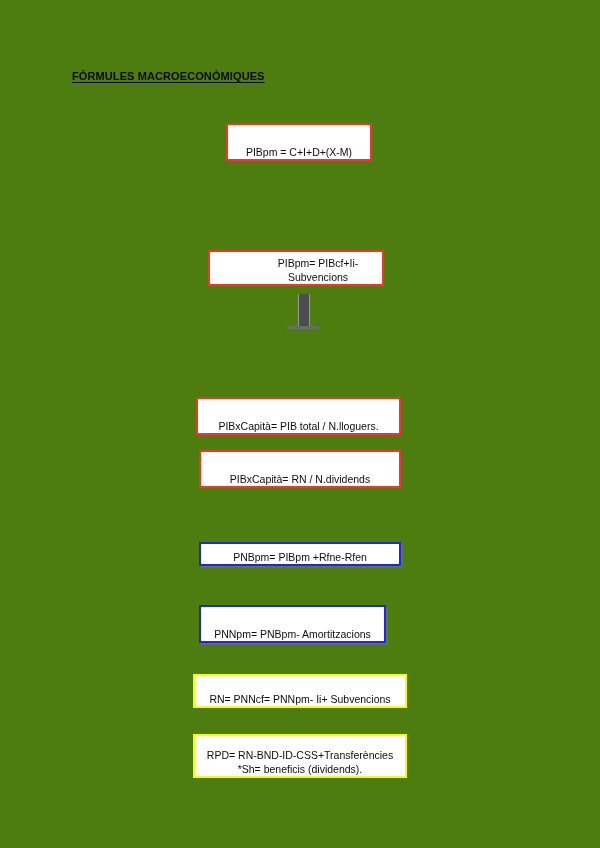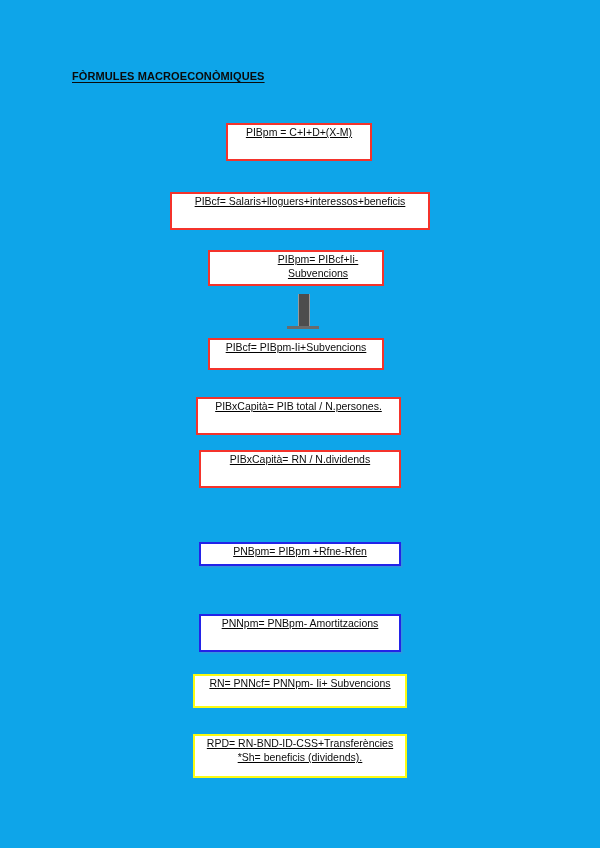--- a/index.html
+++ b/index.html
@@ -12,21 +12,21 @@
     height: 848px;
     position: relative;
     font-family: "Liberation Sans", sans-serif;
     -webkit-font-smoothing: antialiased;
   }
 
   .page {
     position: relative;
     width: 600px;
     height: 848px;
-    background: #0ea5e9;
+    background: #4d7c0f;
     overflow: hidden;
   }
 
   .doc-title {
     position: absolute;
     left: 72px;
     top: 70px;
     font-size: 11px;
     font-weight: bold;
     color: #0a0a0a;
@@ -34,24 +34,23 @@
     text-decoration: underline;
     text-underline-offset: 2px;
     white-space: nowrap;
   }
 
   .fbox {
     position: absolute;
     box-sizing: border-box;
     background: #ffffff;
     display: flex;
-    align-items: flex-start;
+    align-items: flex-end;
     justify-content: center;
     text-align: center;
-    text-decoration: underline;
   }
 
   .fbox .ftext {
     font-size: 10.5px;
     color: #0d0d0d;
     line-height: 1.35;
     white-space: pre-line;
     padding: 0 6px;
   }
 
@@ -94,50 +93,44 @@
 <body>
 
 <div class="page">
 
   <div class="doc-title">FÒRMULES MACROECONÒMIQUES</div>
 
   <div class="fbox red" style="left:226px; top:123px; width:146px; height:38px;">
     <span class="ftext">PIBpm = C+I+D+(X-M)</span>
   </div>
 
-  <div class="fbox red" style="left:170px; top:192px; width:260px; height:38px;">
-    <span class="ftext">PIBcf= Salaris+lloguers+interessos+beneficis</span>
-  </div>
 
   <div class="fbox red" style="left:208px; top:250px; width:176px; height:36px;padding-left:44px;">
     <span class="ftext">PIBpm= PIBcf+Ii-Subvencions</span>
   </div>
 
   <div class="arrow-down" style="left:286px; top:294px;">
     <div class="shaft"></div>
     <div class="base"></div>
   </div>
 
-  <div class="fbox red" style="left:208px; top:338px; width:176px; height:32px;">
-    <span class="ftext">PIBcf= PIBpm-Ii+Subvencions</span>
-  </div>
 
   <div class="fbox red" style="left:196px; top:397px; width:205px; height:38px;">
-    <span class="ftext">PIBxCapità= PIB total / N.persones.</span>
+    <span class="ftext">PIBxCapità= PIB total / N.lloguers.</span>
   </div>
 
   <div class="fbox red" style="left:199px; top:450px; width:202px; height:38px;">
     <span class="ftext">PIBxCapità= RN / N.dividends</span>
   </div>
 
   <div class="fbox blue" style="left:199px; top:542px; width:202px; height:24px;">
     <span class="ftext">PNBpm= PIBpm +Rfne-Rfen</span>
   </div>
 
-  <div class="fbox blue" style="left:199px; top:605px; width:202px; height:38px;margin-top:9px;">
+  <div class="fbox blue" style="left:199px; top:605px; width:187px; height:38px;">
     <span class="ftext">PNNpm= PNBpm- Amortitzacions</span>
   </div>
 
   <div class="fbox yellow" style="left:193px; top:734px; width:214px; height:44px;">
     <span class="ftext">RPD= RN-BND-ID-CSS+Transferències
 *Sh= beneficis (dividends).</span>
   </div>
 
   <div class="fbox yellow" style="left:193px; top:674px; width:214px; height:34px;">
     <span class="ftext">RN= PNNcf= PNNpm- Ii+ Subvencions</span>

